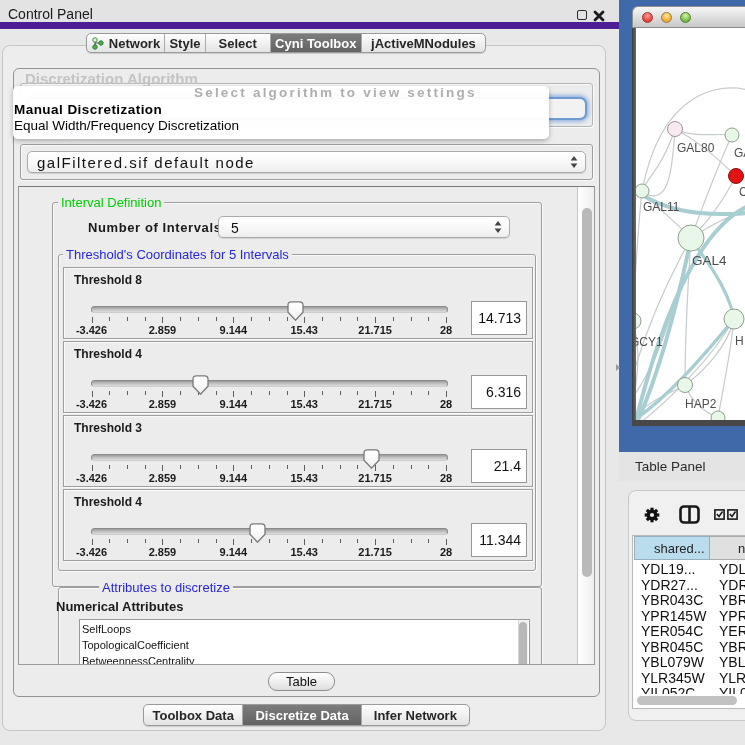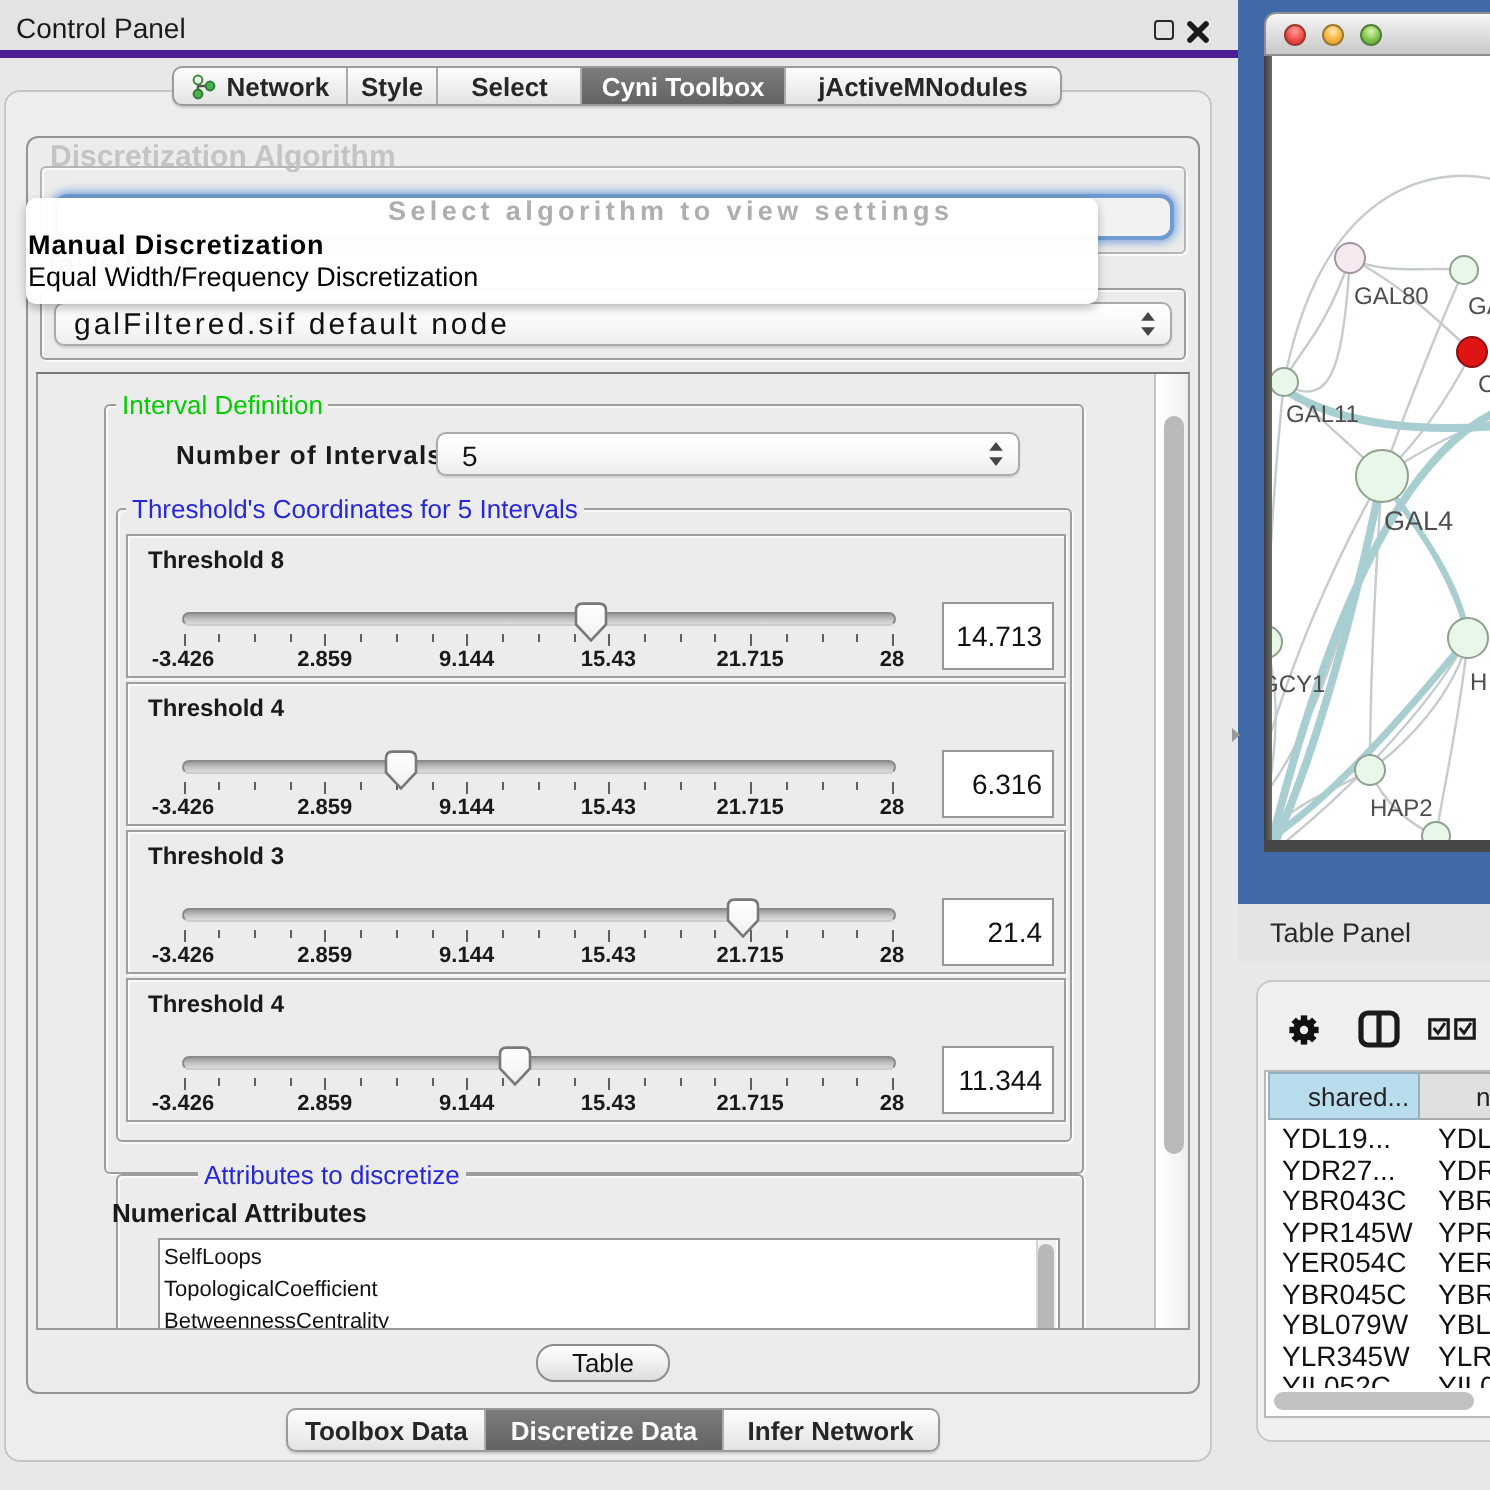--- a/index.html
+++ b/index.html
@@ -25,33 +25,33 @@
 <svg width="0" height="0" style="position:absolute;">
   <defs>
     <linearGradient id="thumbgrad" x1="0" y1="0" x2="0" y2="1">
       <stop offset="0" stop-color="#FFFFFF"></stop>
         <stop offset="0.55" stop-color="#F8F8F8"></stop>
         <stop offset="1" stop-color="#EDEDED"></stop>
     </linearGradient>
   </defs>
 </svg>
 
-<div class="abs" id="titlebar" style="left:0;top:0;width:619px;height:29px;background:#E3E3E3;border-bottom:4px solid #4c1d95;">
+<div class="abs" id="titlebar" style="left:0;top:0;width:619px;height:29px;background:#E3E3E3;border-bottom:7px solid #4c1d95;">
   <div class="abs" style="left:8px;top:0;height:29px;line-height:29px;font-size:14px;color:#1A1A1A;">Control Panel</div>
   <div class="abs" style="left:577px;top:10px;width:10px;height:10px;border:1.6px solid #2A2A2A;border-radius:2px;"></div>
   <svg class="abs" style="left:593px;top:10px;" width="12" height="12" viewBox="0 0 12 12">
     <path d="M2 2 L10 10 M10 2 L2 10" stroke="#1A1A1A" stroke-width="2.8" stroke-linecap="round"></path>
   </svg>
 </div>
 
 <div class="abs" style="left:619px;top:0;width:126px;height:452px;background:#3F69A8;"></div>
 
 <div class="abs" style="left:2px;top:45px;width:604px;height:686px;background:#EDEDED;border:1px solid #C6C6C6;border-radius:8px;"></div>
 
-<div class="tabbar" style="left:86px;top:33px;width:445px;height:20px;">
+<div class="tabbar" style="left:86px;top:33px;width:400px;height:20px;">
   <div class="tab" style="width:88px;">
     <svg width="14" height="13" viewBox="0 0 14 13" style="margin-right:4px;">
       <line x1="4" y1="3" x2="4" y2="10" stroke="#555" stroke-width="1.2"></line>
       <line x1="4" y1="6" x2="10" y2="6" stroke="#555" stroke-width="1.2"></line>
       <circle cx="4" cy="3" r="2.2" fill="#EAF6EA" stroke="#3A8A3A" stroke-width="1"></circle>
       <circle cx="4" cy="10" r="2.2" fill="#4CAF50" stroke="#2E7D32" stroke-width="1"></circle>
       <circle cx="10" cy="6" r="2.2" fill="#4CAF50" stroke="#2E7D32" stroke-width="1"></circle>
     </svg>Network</div>
   <div class="tab" style="width:46px;">Style</div>
   <div class="tab" style="width:73px;">Select</div>
@@ -247,21 +247,21 @@
 </div>
 
 <div class="abs" style="left:268px;top:672px;width:67px;height:19px;border:1px solid #8E8E8E;border-radius:9px;background:linear-gradient(180deg,#FFFFFF,#EFEFEF 50%,#DEDEDE);text-align:center;line-height:18px;font-size:13px;color:#111;">Table</div>
 
 <div class="tabbar" style="left:143px;top:704px;width:327px;height:22px;">
   <div class="tab" style="width:100px;">Toolbox Data</div>
   <div class="tab sel" style="width:119px;">Discretize Data</div>
   <div class="tab" style="width:108px;">Infer Network</div>
 </div>
 
-<div class="abs" id="popup" style="left:13px;top:99px;width:536px;height:53px;background:rgba(255,255,255,0.96);border-radius:5px;box-shadow:0 2px 5px rgba(0,0,0,0.28);">
+<div class="abs" id="popup" style="left:13px;top:86px;width:536px;height:53px;background:rgba(255,255,255,0.96);border-radius:5px;box-shadow:0 2px 5px rgba(0,0,0,0.28);">
   <div class="abs" style="left:181px;top:-1px;font-size:13.5px;font-weight:bold;color:#AEAEAE;letter-spacing:2.2px;">Select algorithm to view settings</div>
   <div class="abs" style="left:1px;top:16px;font-size:13.5px;font-weight:bold;color:#000;letter-spacing:0.45px;">Manual Discretization</div>
   <div class="abs" style="left:1px;top:32px;font-size:13.5px;color:#000;">Equal Width/Frequency Discretization</div>
 </div>
 
 <div class="abs" id="netwin" style="left:632px;top:6px;width:113px;height:420px;">
 
   <div class="abs" style="left:0;top:0;width:113px;height:22px;background:linear-gradient(180deg,#F6F6F6,#C8C8C8);border:1px solid #8E8E8E;border-right:none;border-radius:6px 0 0 0;"></div>
   <div class="abs" style="left:10px;top:6px;width:11px;height:11px;border-radius:50%;background:radial-gradient(circle at 50% 30%,#FF9D9D,#EC4A43 60%,#C93630);border:1px solid #9A3732;"></div>
   <div class="abs" style="left:29px;top:6px;width:11px;height:11px;border-radius:50%;background:radial-gradient(circle at 50% 30%,#FFE9A8,#F3B03A 60%,#D9952B);border:1px solid #9A7A2E;"></div>

